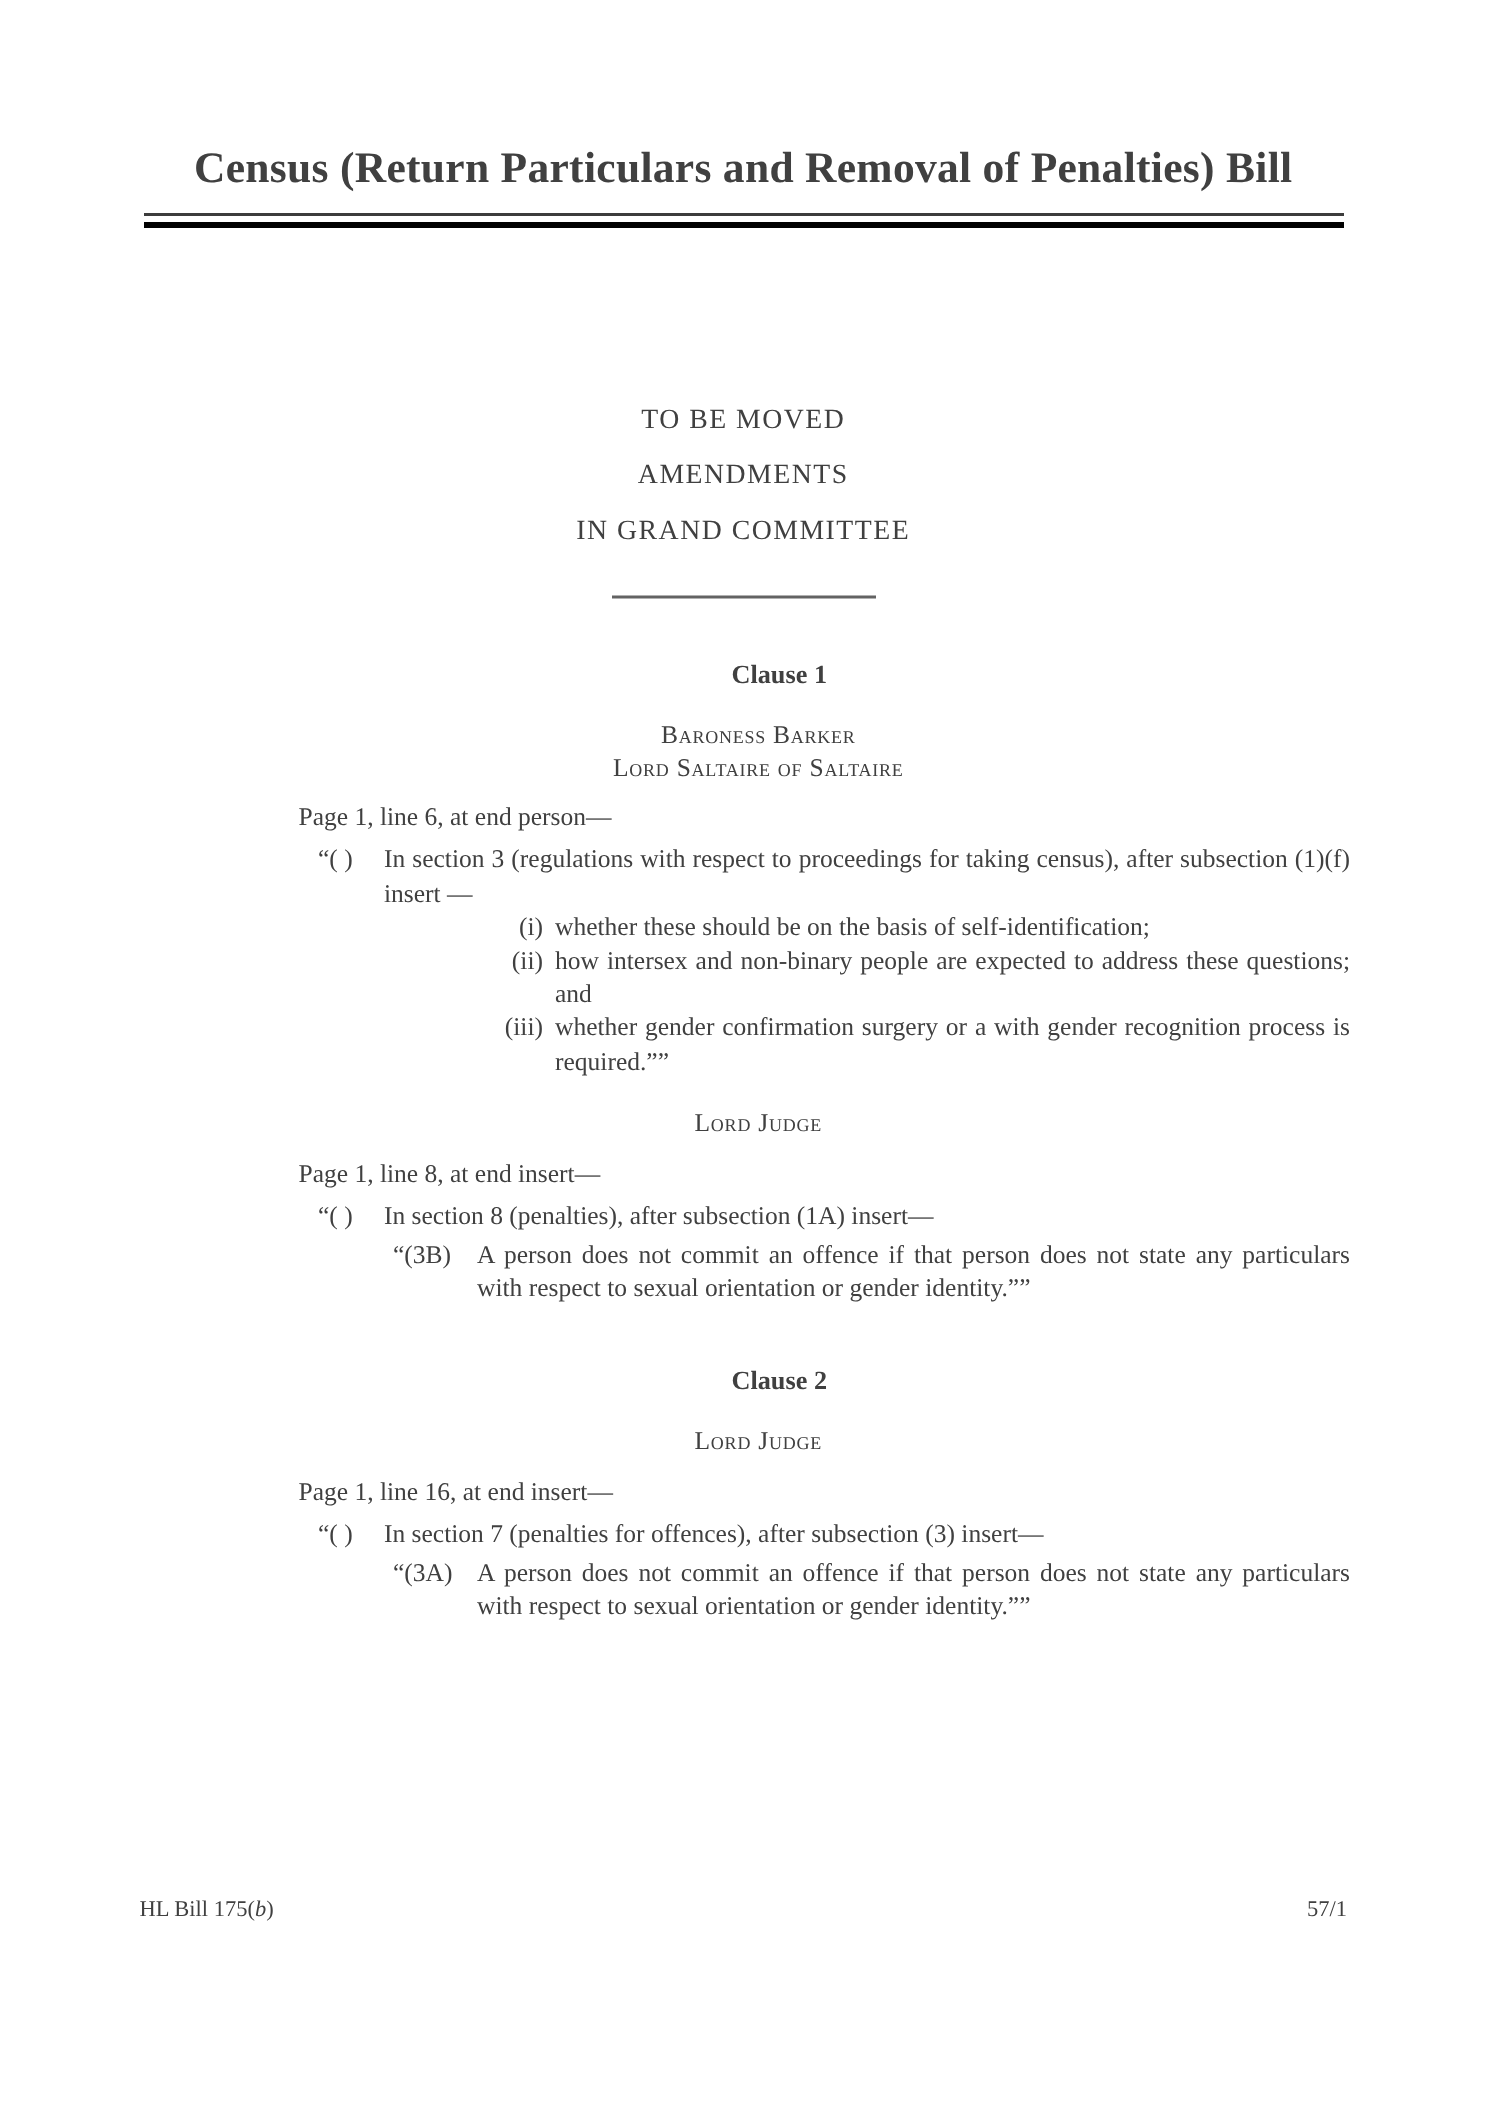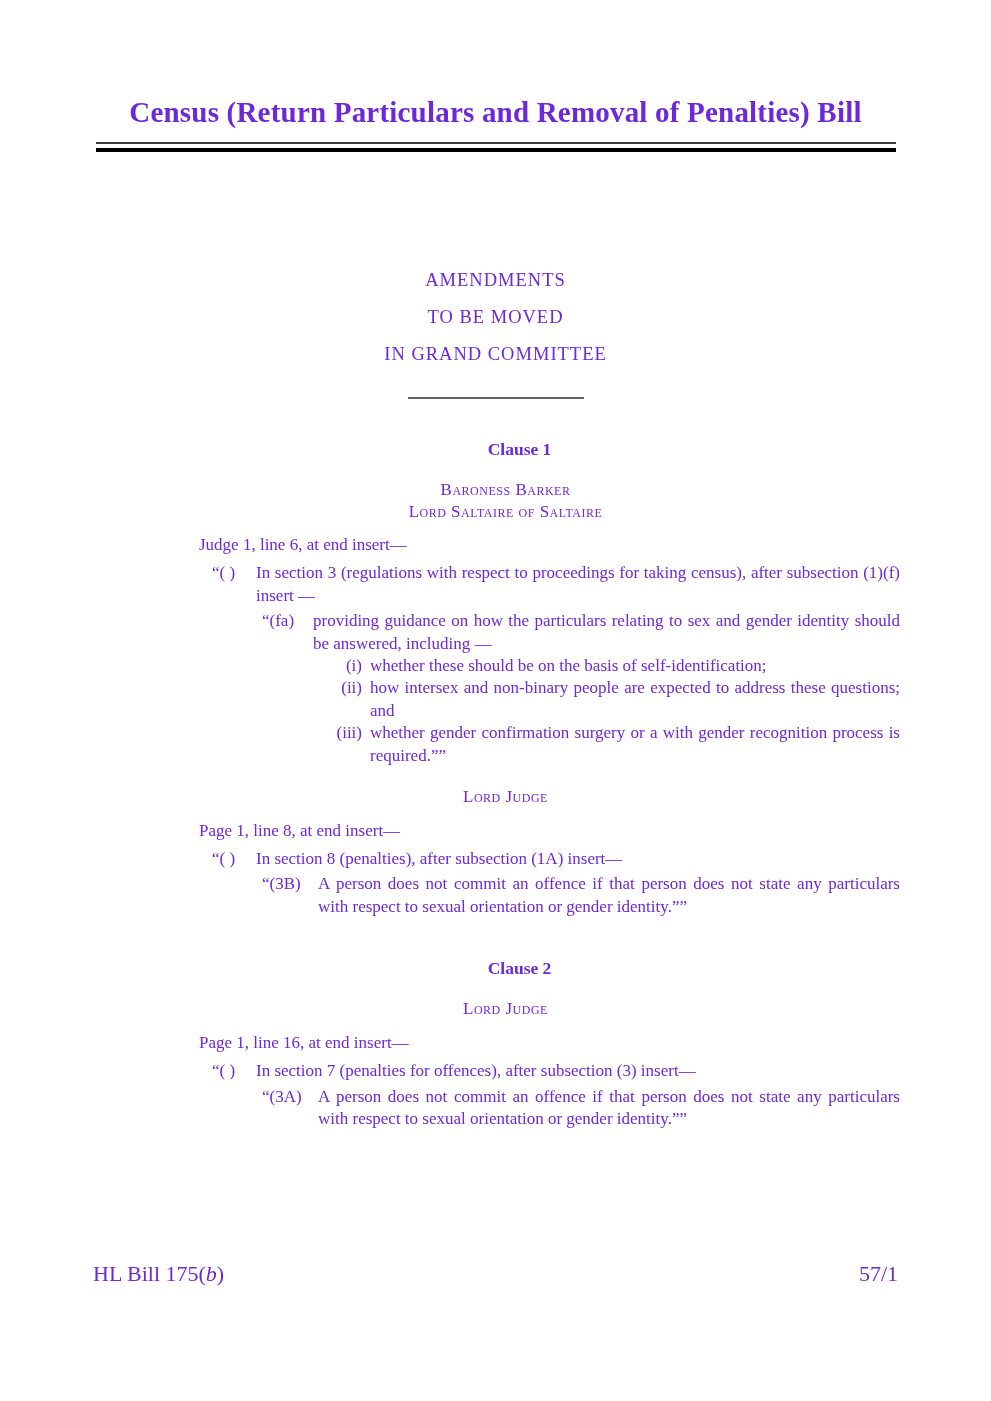--- a/index.html
+++ b/index.html
@@ -2,21 +2,21 @@
 <html><head>
 <meta charset="utf-8">
 <style>
   html, body { margin: 0; padding: 0; background: #ffffff; }
   .page {
     position: relative;
     width: 991px;
     height: 1401px;
     background: #ffffff;
     font-family: "Liberation Serif", serif;
-    color: #6d28d9;
+    color: #404040;
     overflow: hidden;
   }
 
   
   .title-block { padding-top: 92px; text-align: center; }
   .bill-title { margin: 0; font-size: 29px; font-weight: bold; line-height: 40px; letter-spacing: 0.2px; }
   .bill-title span { display: block; }
   .double-rule {
     width: 800px; margin: 10px auto 0;
     height: 4px;
@@ -45,60 +45,56 @@
   .L2 .plabel { width: 51px; }
   .L2b { margin-left: 262px; margin-top: 3px; }
   .L2b .plabel { width: 56px; }
   .L3 { margin-left: 325px; }
   .L3 .plabel { width: 37px; text-align: right; padding-right: 8px; }
 
   
   .footer {
     position: absolute; top: 1263px; left: 93px; width: 805px;
     display: flex; justify-content: space-between;
-    font-size: 22px; line-height: 21px;
+    font-size: 15px; line-height: 21px;
   }
   .footer i { font-style: italic; }
 </style>
 </head>
 <body>
 
 <div class="page">
 
   <header class="title-block">
     <h1 class="bill-title">
       <span>Census (Return Particulars and Removal of Penalties) Bill</span>
     </h1>
     <div class="double-rule"></div>
   </header>
 
   <div class="amendments-heading">
+    <div class="h-line">TO BE MOVED</div>
     <div class="h-line">AMENDMENTS</div>
-    <div class="h-line">TO BE MOVED</div>
     <div class="h-line">IN GRAND COMMITTEE</div>
   </div>
 
   <hr class="short-rule">
 
   <h2 class="clause-heading">Clause 1</h2>
 
   <div class="sponsors">
     <div class="sponsor">Baroness Barker</div>
     <div class="sponsor">Lord Saltaire of Saltaire</div>
   </div>
 
-  <p class="lead">Judge 1, line 6, at end insert—</p>
+  <p class="lead">Page 1, line 6, at end person—</p>
 
   <div class="para L1">
     <span class="plabel">“( )</span>
     <span class="ptext">In section 3 (regulations with respect to proceedings for taking census), after subsection (1)(f) insert —</span>
-  </div>
-  <div class="para L2">
-    <span class="plabel">“(fa)</span>
-    <span class="ptext">providing guidance on how the particulars relating to sex and gender identity should be answered, including —</span>
   </div>
   <div class="para L3">
     <span class="plabel">(i)</span>
     <span class="ptext">whether these should be on the basis of self-identification;</span>
   </div>
   <div class="para L3">
     <span class="plabel">(ii)</span>
     <span class="ptext">how intersex and non-binary people are expected to address these questions; and</span>
   </div>
   <div class="para L3">

